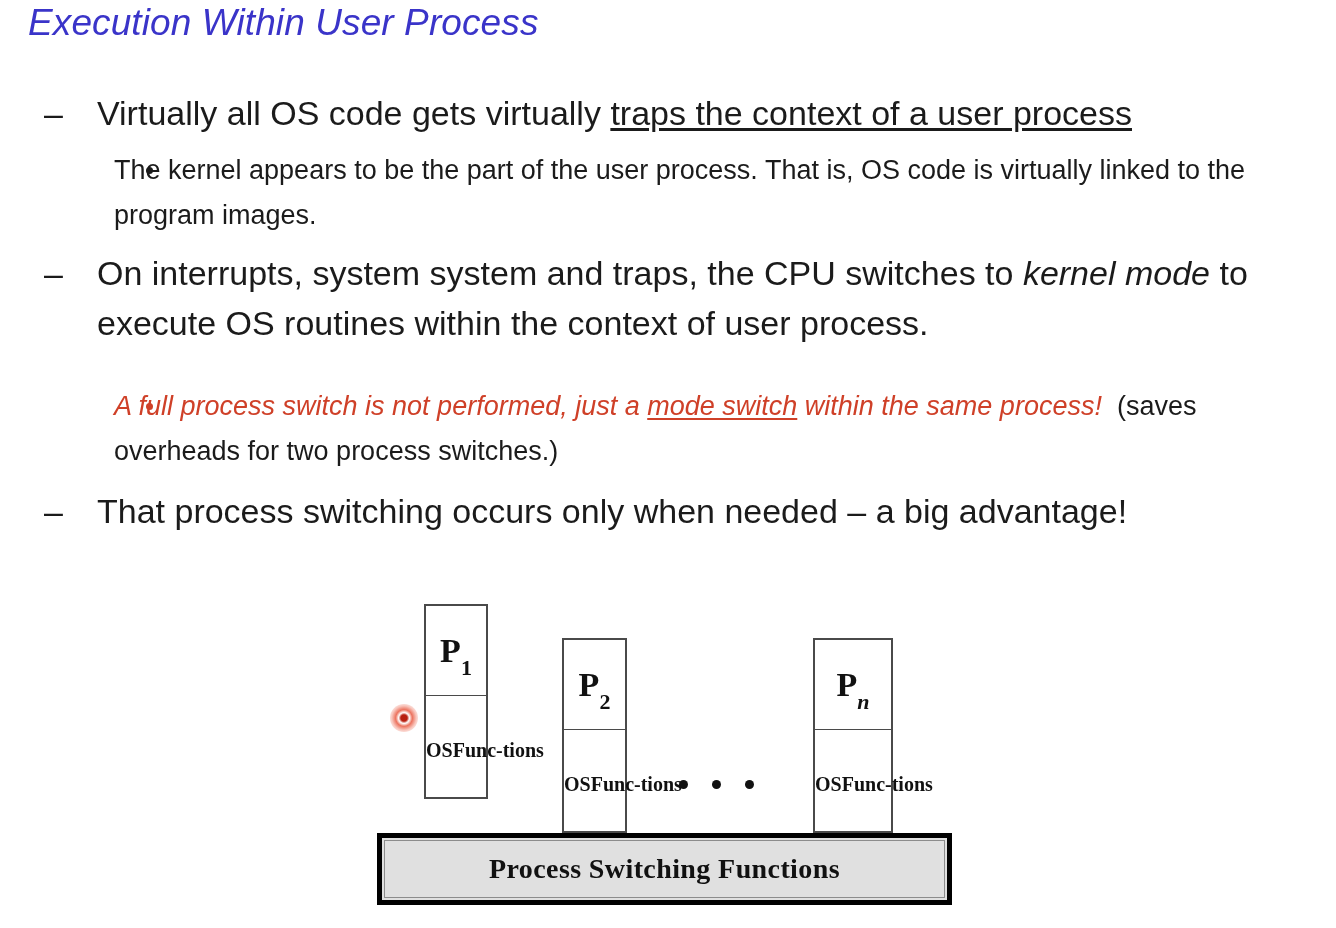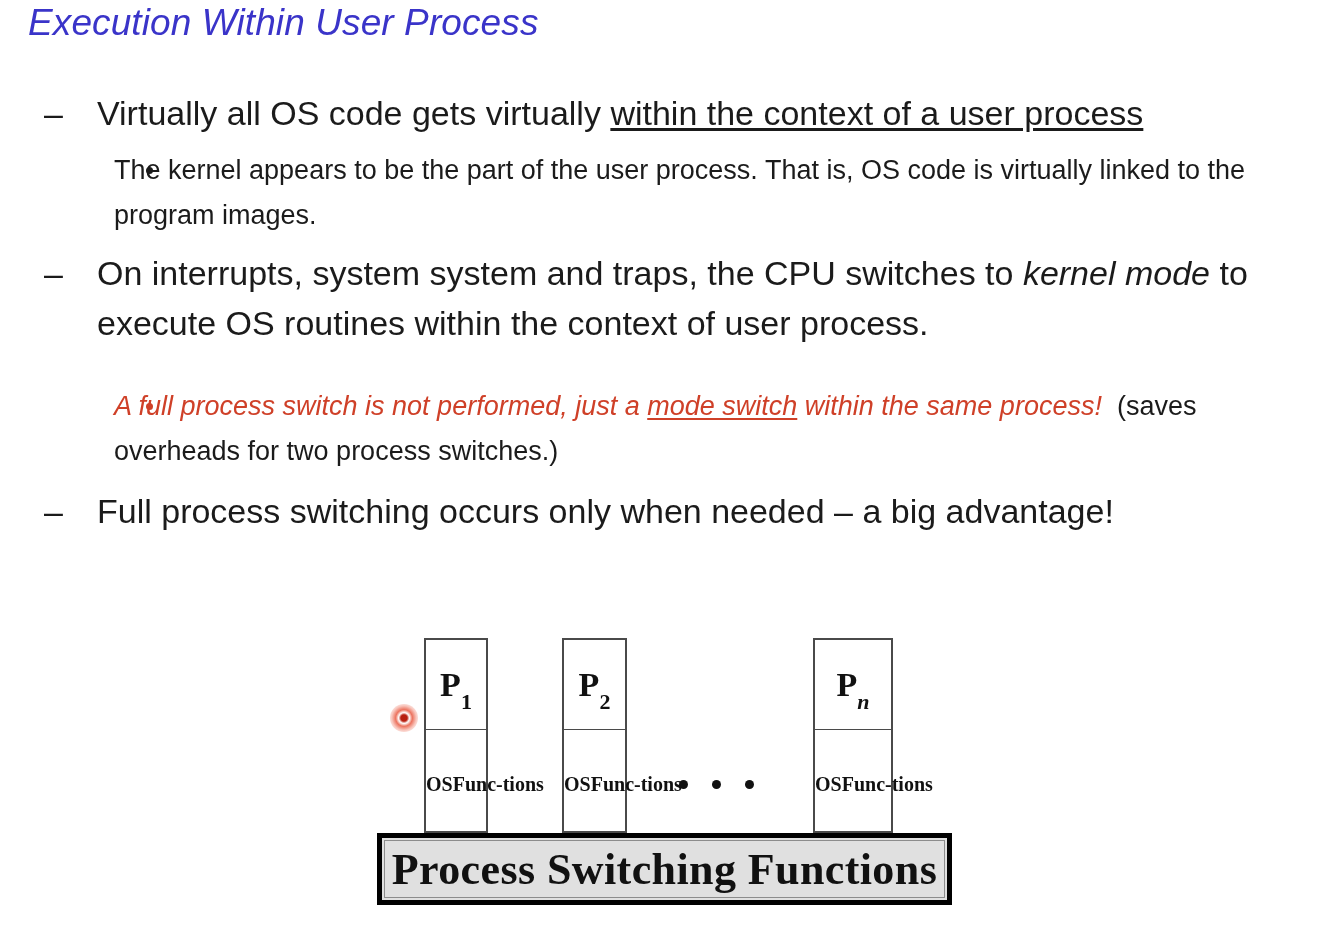--- a/index.html
+++ b/index.html
@@ -186,21 +186,21 @@
   .switch-bar-inner {
     border: 1px solid #8c8c8c;
     position: absolute;
     left: 2px; top: 2px; right: 2px; bottom: 2px;
     box-sizing: border-box;
     pointer-events: none;
   }
   .switch-label {
     font-family: "Liberation Serif", serif;
     font-weight: bold;
-    font-size: 44px;
+    font-size: 28px;
     color: #111111;
     letter-spacing: 0.4px;
     white-space: nowrap;
     position: relative;
     z-index: 2;
   }
 
   
   .marker {
     position: absolute;
@@ -219,21 +219,21 @@
 </style>
 </head>
 <body>
 
 <div class="slide-title">Execution Within User Process</div>
 
 <div class="bullets">
 
   <div class="lvl1">
     <span class="dash">–</span>
-    <span>Virtually all OS code gets virtually </span><span class="u">within the context of a user process</span>
+    <span>Virtually all OS code gets virtually </span><span class="u">traps the context of a user process</span>
   </div>
 
   <div class="sp-1"></div>
 
   <div class="lvl2">
     <span class="dot"></span>
     <span>The kernel appears to be the part of the user process. That is, OS code is virtually linked to the program images.</span>
   </div>
 
   <div class="sp-2"></div>
@@ -247,30 +247,30 @@
 
   <div class="lvl2 red">
     <span class="dot"></span>
     <span class="i">A full process switch is not performed, just a </span><span class="i u">mode switch</span><span class="i"> within the same process!</span><span class="blk">&nbsp;&nbsp;(saves overheads for two process switches.)</span>
   </div>
 
   <div class="sp-3"></div>
 
   <div class="lvl1">
     <span class="dash">–</span>
-    <span>Full process switching occurs only when needed – a big advantage!</span>
+    <span>That process switching occurs only when needed – a big advantage!</span>
   </div>
 
 </div>
 
 <div class="diagram">
 
   <div class="marker" style="left:390px; top:704px;"></div>
 
-  <div class="proc-box" style="left:424px; top:638px; width:64px; height:195px;">
+  <div class="proc-box" style="left:424px; top:604px; width:64px; height:195px;">
     <div class="proc-top">
       <span class="proc-label"><span>P</span><sub>1</sub></span>
     </div>
     <div class="proc-bottom">
       <span class="osline">OS</span>
       <span class="osline">Func-</span>
       <span class="osline">tions</span>
     </div>
   </div>
 

